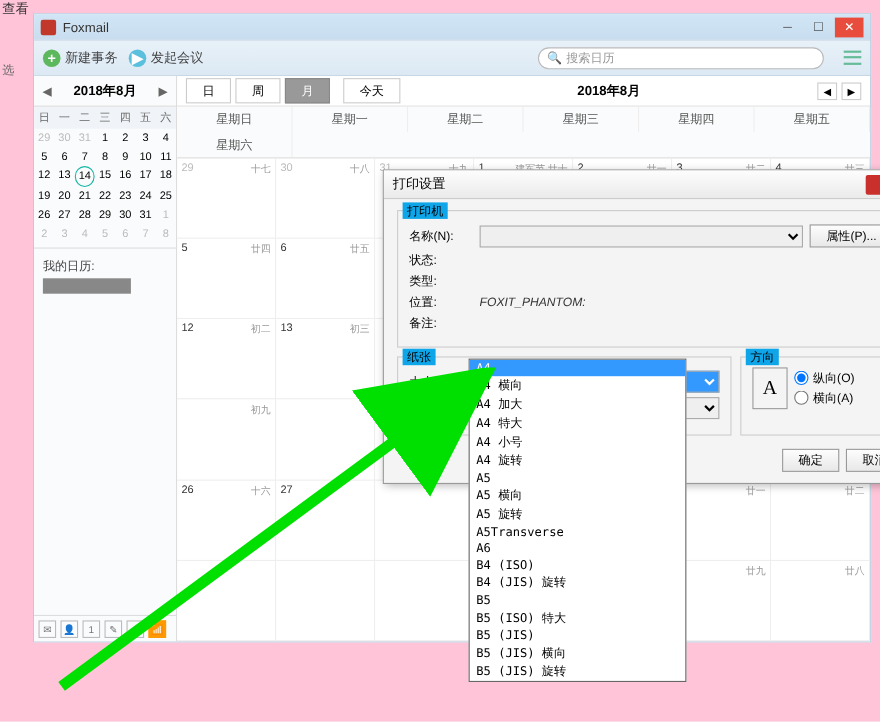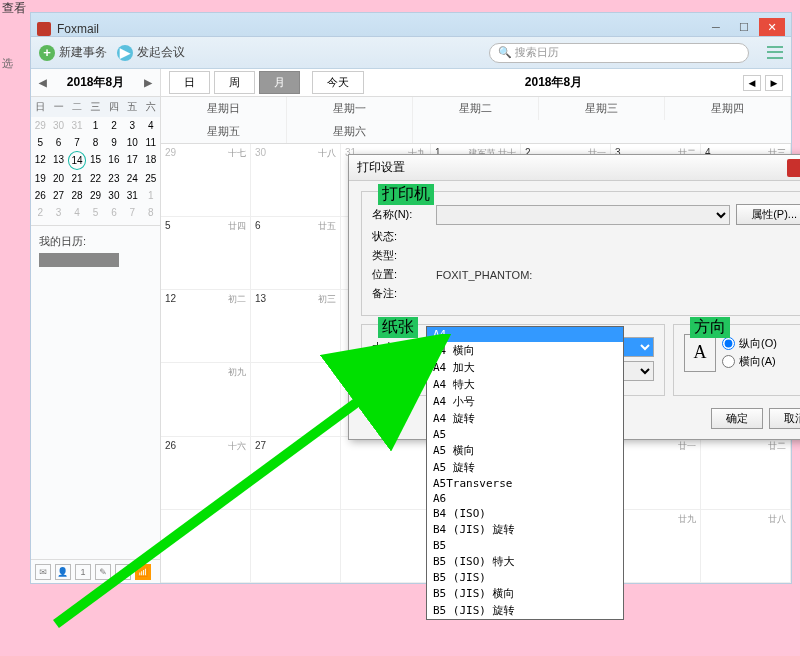--- a/index.html
+++ b/index.html
@@ -1,19 +1,19 @@
 <!DOCTYPE html>
 <html><head>
 <meta charset="utf-8">
 <style>
 * { margin: 0; padding: 0; box-sizing: border-box; font-family: "Microsoft YaHei", Arial, sans-serif; }
 body { width: 800px; height: 656px; background: #ffc4d8; position: relative; overflow: hidden; }
 
 .app-window { position: absolute; left: 30px; top: 12px; width: 762px; height: 572px; background: #fff; border: 1px solid #b8cce0; }
-.title-bar { height: 24px; background: linear-gradient(#d0e5f5,#c8def0); display: flex; align-items: flex-end; padding: 0 6px; border-bottom: 1px solid #b8cce0; }
+.title-bar { height: 24px; background: linear-gradient(#d0e5f5,#c8def0); display: flex; align-items: center; padding: 0 6px; border-bottom: 1px solid #b8cce0; }
 .title-bar .logo { width: 14px; height: 14px; background: #c0392b; border-radius: 2px; margin-right: 6px; }
 .title-bar .title { font-size: 12px; color: #333; flex: 1; }
 .title-bar .win-btn { width: 26px; height: 18px; margin-left: 2px; display: flex; align-items: center; justify-content: center; font-size: 11px; color: #555; }
 .win-btn.close { background: #e74c3c; color: #fff; }
 
 .toolbar { height: 32px; background: linear-gradient(#e8f1f8,#dce9f4); display: flex; align-items: center; padding: 0 8px; border-bottom: 1px solid #c0d4e4; gap: 10px; }
 .tb-btn { display: flex; align-items: center; font-size: 12px; color: #444; cursor: pointer; gap: 4px; }
 .tb-btn .icon { width: 16px; height: 16px; border-radius: 8px; display: flex; align-items: center; justify-content: center; color: #fff; font-size: 13px; font-weight: bold; }
 .icon.plus { background: #5cb85c; }
 .icon.meet { background: #5bc0de; }
@@ -39,37 +39,37 @@
 .side-footer .ic { width: 16px; height: 16px; border: 1px solid #bbb; font-size: 9px; display: flex; align-items: center; justify-content: center; color: #777; }
 
 .main { flex: 1; display: flex; flex-direction: column; }
 .main-header { height: 28px; border-bottom: 1px solid #ddd; display: flex; align-items: center; padding: 0 8px; gap: 4px; }
 .view-btn { padding: 3px 14px; font-size: 11px; border: 1px solid #ccc; background: #fff; cursor: pointer; }
 .view-btn.active { background: #999; color: #fff; border-color: #888; }
 .main-header .ttl { flex: 1; text-align: center; font-size: 12px; font-weight: bold; }
 .main-header .pg { width: 18px; height: 16px; border: 1px solid #ccc; font-size: 9px; display: flex; align-items: center; justify-content: center; cursor: pointer; }
 
 .cal-grid { flex: 1; display: flex; flex-direction: column; }
-.cal-dow { display: grid; grid-template-columns: repeat(5,1fr); background: #fafbfc; border-bottom: 1px solid #ddd; }
+.cal-dow { display: grid; grid-template-columns: repeat(6,1fr); background: #fafbfc; border-bottom: 1px solid #ddd; }
 .cal-dow span { text-align: center; font-size: 11px; padding: 4px 0; color: #555; border-right: 1px solid #eee; }
 .cal-body { flex: 1; display: grid; grid-template-columns: repeat(7,1fr); grid-template-rows: repeat(6,1fr); }
 .cal-cell { border-right: 1px solid #eee; border-bottom: 1px solid #eee; padding: 3px 4px; font-size: 10px; color: #666; display: flex; justify-content: space-between; }
 .cal-cell .d { color: #333; }
 .cal-cell.other .d { color: #bbb; }
 .cal-cell .lunar { font-size: 9px; color: #999; }
 
 .dialog { position: absolute; left: 348px; top: 154px; width: 488px; background: #f4f4f4; border: 1px solid #999; box-shadow: 2px 2px 8px rgba(0,0,0,.3); }
 .dlg-title { height: 26px; background: linear-gradient(#fdfdfd,#eaeaea); display: flex; align-items: center; padding: 0 8px; font-size: 12px; border-bottom: 1px solid #ccc; }
 .dlg-title .x { margin-left: auto; width: 40px; height: 18px; background: #c9302c; color: #fff; display: flex; align-items: center; justify-content: center; border-radius: 2px; font-size: 11px; cursor: pointer; }
 .dlg-body { padding: 10px 12px; font-size: 12px; }
 .group { border: 1px solid #ccc; padding: 8px 10px 10px; margin-bottom: 8px; position: relative; }
-.group .legend { position: absolute; top: -8px; left: 16px; background: #22c55e; padding: 0 4px; font-size: 16px; }
+.group .legend { position: absolute; top: -8px; left: 4px; background: #0ea5e9; padding: 0 4px; font-size: 11px; }
 .row { display: flex; align-items: center; margin: 4px 0; gap: 6px; }
 .row .lbl { width: 58px; font-size: 11px; }
-.row .val { font-size: 11px; color: #333; }
+.row .val { font-size: 11px; color: #333; font-style: italic; }
 .row input[type=text], .row select { flex: 1; height: 20px; font-size: 11px; border: 1px solid #aaa; padding: 0 4px; }
 .btn { padding: 2px 14px; font-size: 11px; border: 1px solid #999; background: linear-gradient(#fdfdfd,#e8e8e8); cursor: pointer; }
 .lower { display: flex; gap: 8px; }
 .lower .group { flex: 1; }
 .radio-row { display: flex; align-items: center; gap: 4px; font-size: 11px; margin: 3px 0; }
 .radio-row input { margin: 0; }
 .orient-icon { width: 32px; height: 38px; border: 1px solid #999; display: flex; align-items: center; justify-content: center; font-size: 18px; font-family: serif; margin-right: 6px; }
 .dlg-footer { display: flex; justify-content: flex-end; gap: 6px; margin-top: 4px; padding-right: 2px; }
 
 .dropdown { position: absolute; left: 426px; top: 326px; width: 198px; max-height: 330px; background: #fff; border: 1px solid #666; overflow-y: auto; z-index: 5; }

